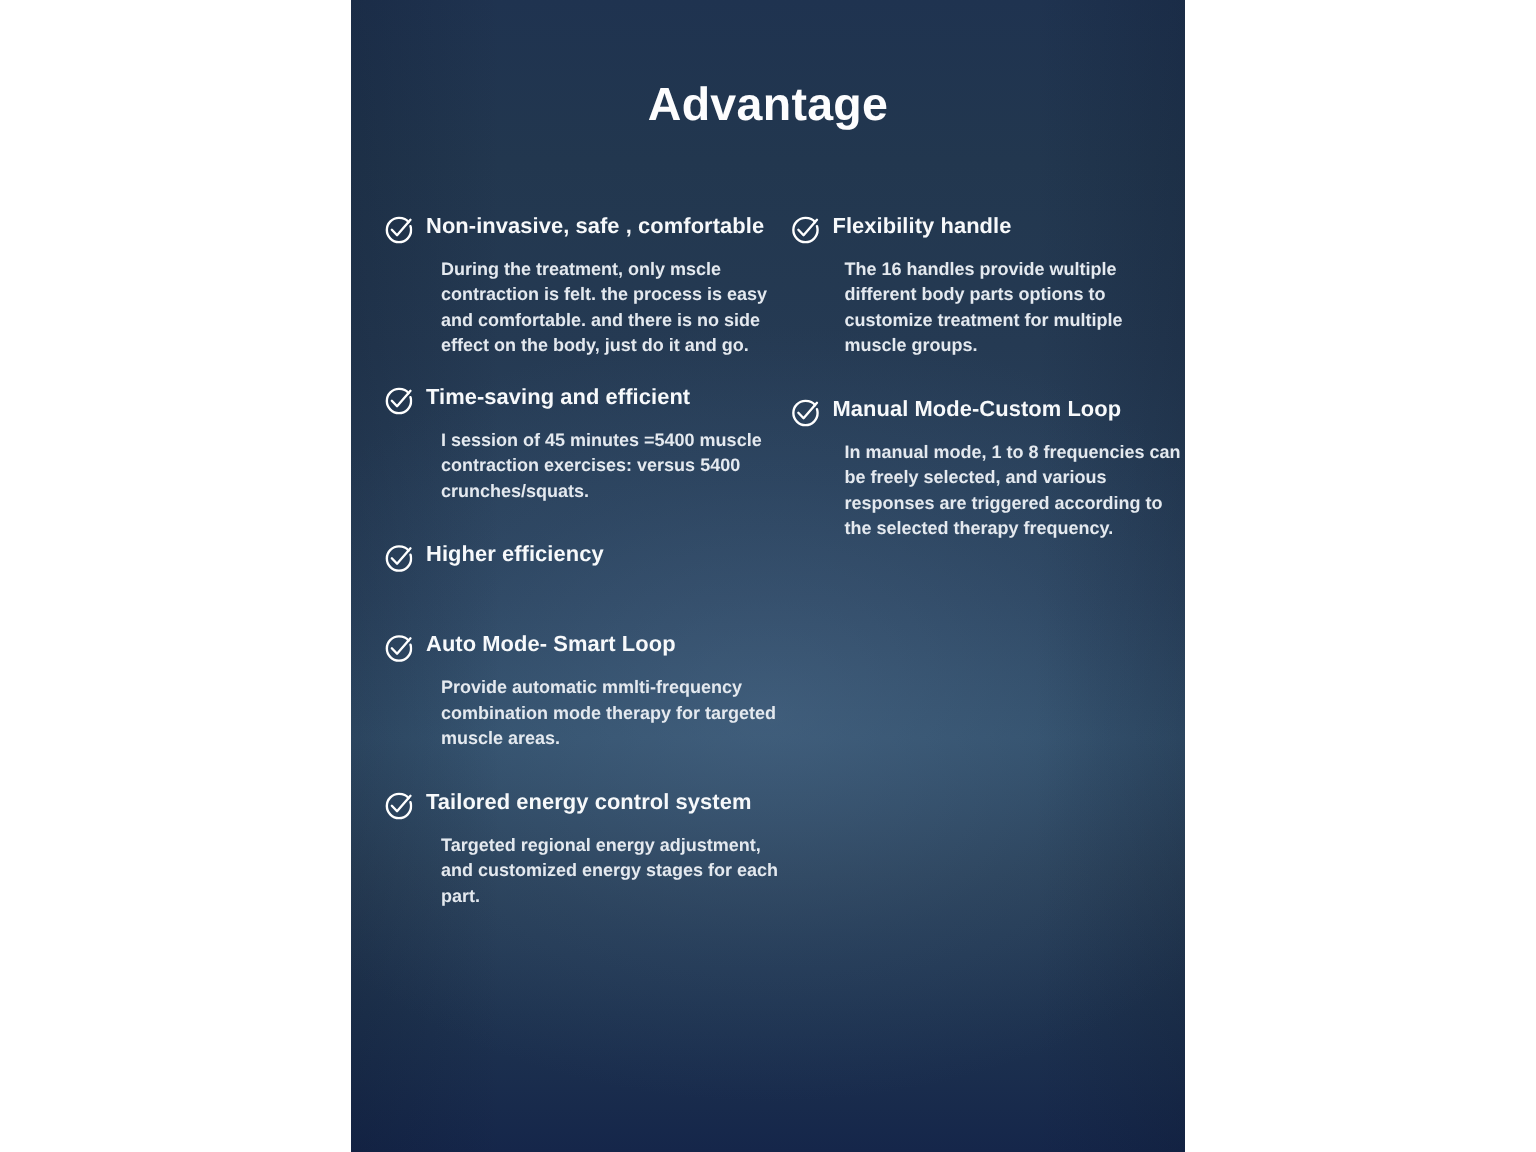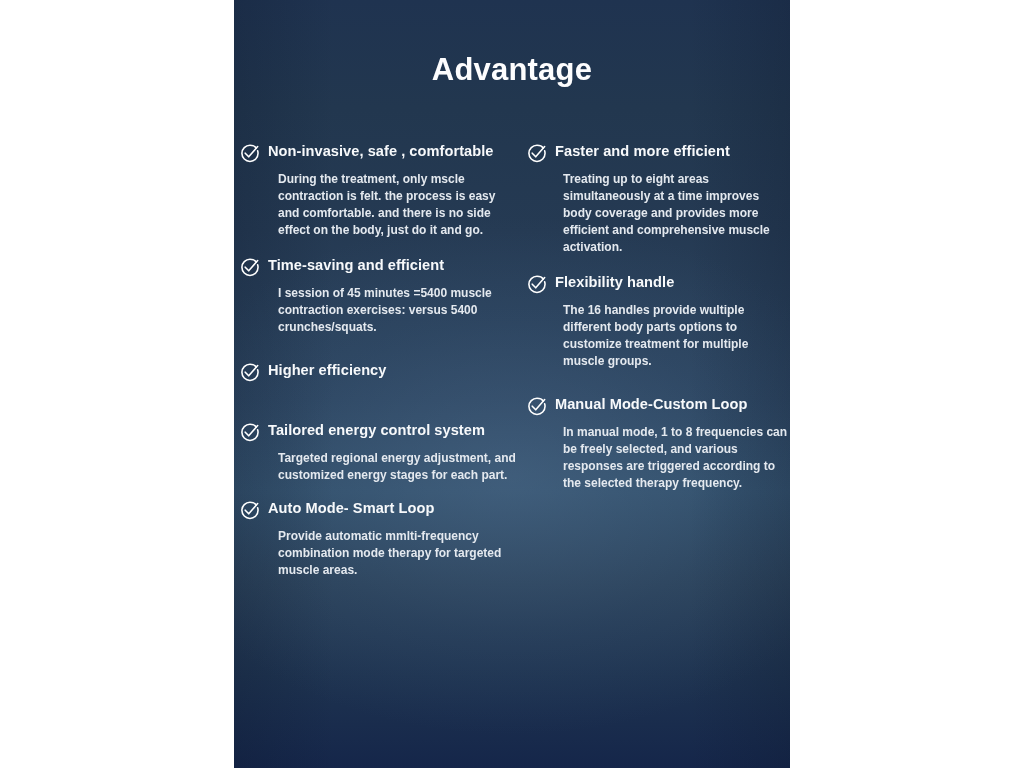--- a/index.html
+++ b/index.html
@@ -63,21 +63,21 @@
     left: 0;
     width: 556px;
     display: flex;
     z-index: 3;
   }
   .col {
     box-sizing: border-box;
   }
   .col-left {
     width: 285px;
-    padding-left: 6px;
+    padding-left: 22px;
   }
   .col-right {
     width: 271px;
     padding-left: 8px;
   }
   .feature {
     margin-bottom: 16px;
   }
   .feature-head {
     display: flex;
@@ -151,56 +151,46 @@
         <div class="feature sp-40">
           <div class="feature-head">
             <svg class="check-icon" viewBox="0 0 24 24" fill="none">
               <path d="M20.6 5.2 C19.1 2.9 16.2 1.6 12.6 1.6 C7.0 1.6 2.4 6.1 2.4 11.8 C2.4 17.4 7.0 22.0 12.6 22.0 C18.3 22.0 22.8 17.4 22.8 11.8 C22.8 10.6 22.6 9.5 22.3 8.5" stroke="#ffffff" stroke-width="2" stroke-linecap="round"></path>
               <path d="M6.6 11.6 L11.0 16.2 L22.3 3.2" stroke="#ffffff" stroke-width="2" stroke-linecap="round" stroke-linejoin="round"></path>
             </svg>
             <div class="feature-title">Higher efficiency</div>
           </div>
         </div>
 
+        <div class="feature sp-26">
+          <div class="feature-head">
+            <svg class="check-icon" viewBox="0 0 24 24" fill="none">
+              <path d="M20.6 5.2 C19.1 2.9 16.2 1.6 12.6 1.6 C7.0 1.6 2.4 6.1 2.4 11.8 C2.4 17.4 7.0 22.0 12.6 22.0 C18.3 22.0 22.8 17.4 22.8 11.8 C22.8 10.6 22.6 9.5 22.3 8.5" stroke="#ffffff" stroke-width="2" stroke-linecap="round"></path>
+              <path d="M6.6 11.6 L11.0 16.2 L22.3 3.2" stroke="#ffffff" stroke-width="2" stroke-linecap="round" stroke-linejoin="round"></path>
+            </svg>
+            <div class="feature-title">Auto Mode- Smart Loop</div>
+          </div>
+          <div class="feature-body">Provide automatic mmlti-frequency combination mode therapy for targeted muscle areas.</div>
+        </div>
+
         <div class="feature">
           <div class="feature-head">
             <svg class="check-icon" viewBox="0 0 24 24" fill="none">
               <path d="M20.6 5.2 C19.1 2.9 16.2 1.6 12.6 1.6 C7.0 1.6 2.4 6.1 2.4 11.8 C2.4 17.4 7.0 22.0 12.6 22.0 C18.3 22.0 22.8 17.4 22.8 11.8 C22.8 10.6 22.6 9.5 22.3 8.5" stroke="#ffffff" stroke-width="2" stroke-linecap="round"></path>
               <path d="M6.6 11.6 L11.0 16.2 L22.3 3.2" stroke="#ffffff" stroke-width="2" stroke-linecap="round" stroke-linejoin="round"></path>
             </svg>
             <div class="feature-title">Tailored energy control system</div>
           </div>
           <div class="feature-body">Targeted regional energy adjustment, and customized energy stages for each part.</div>
         </div>
 
-        <div class="feature sp-26">
-          <div class="feature-head">
-            <svg class="check-icon" viewBox="0 0 24 24" fill="none">
-              <path d="M20.6 5.2 C19.1 2.9 16.2 1.6 12.6 1.6 C7.0 1.6 2.4 6.1 2.4 11.8 C2.4 17.4 7.0 22.0 12.6 22.0 C18.3 22.0 22.8 17.4 22.8 11.8 C22.8 10.6 22.6 9.5 22.3 8.5" stroke="#ffffff" stroke-width="2" stroke-linecap="round"></path>
-              <path d="M6.6 11.6 L11.0 16.2 L22.3 3.2" stroke="#ffffff" stroke-width="2" stroke-linecap="round" stroke-linejoin="round"></path>
-            </svg>
-            <div class="feature-title">Auto Mode- Smart Loop</div>
-          </div>
-          <div class="feature-body">Provide automatic mmlti-frequency combination mode therapy for targeted muscle areas.</div>
-        </div>
-
       </div>
 
       <div class="col col-right">
 
-        <div class="feature sp-18">
-          <div class="feature-head">
-            <svg class="check-icon" viewBox="0 0 24 24" fill="none">
-              <path d="M20.6 5.2 C19.1 2.9 16.2 1.6 12.6 1.6 C7.0 1.6 2.4 6.1 2.4 11.8 C2.4 17.4 7.0 22.0 12.6 22.0 C18.3 22.0 22.8 17.4 22.8 11.8 C22.8 10.6 22.6 9.5 22.3 8.5" stroke="#ffffff" stroke-width="2" stroke-linecap="round"></path>
-              <path d="M6.6 11.6 L11.0 16.2 L22.3 3.2" stroke="#ffffff" stroke-width="2" stroke-linecap="round" stroke-linejoin="round"></path>
-            </svg>
-            <div class="feature-title">Faster and more efficient</div>
-          </div>
-          <div class="feature-body">Treating up to eight areas simultaneously at a time improves body coverage and provides more efficient and comprehensive muscle activation.</div>
-        </div>
 
         <div class="feature sp-26">
           <div class="feature-head">
             <svg class="check-icon" viewBox="0 0 24 24" fill="none">
               <path d="M20.6 5.2 C19.1 2.9 16.2 1.6 12.6 1.6 C7.0 1.6 2.4 6.1 2.4 11.8 C2.4 17.4 7.0 22.0 12.6 22.0 C18.3 22.0 22.8 17.4 22.8 11.8 C22.8 10.6 22.6 9.5 22.3 8.5" stroke="#ffffff" stroke-width="2" stroke-linecap="round"></path>
               <path d="M6.6 11.6 L11.0 16.2 L22.3 3.2" stroke="#ffffff" stroke-width="2" stroke-linecap="round" stroke-linejoin="round"></path>
             </svg>
             <div class="feature-title">Flexibility handle</div>
           </div>
           <div class="feature-body">The 16 handles provide wultiple different body parts options to customize treatment for multiple muscle groups.</div>

